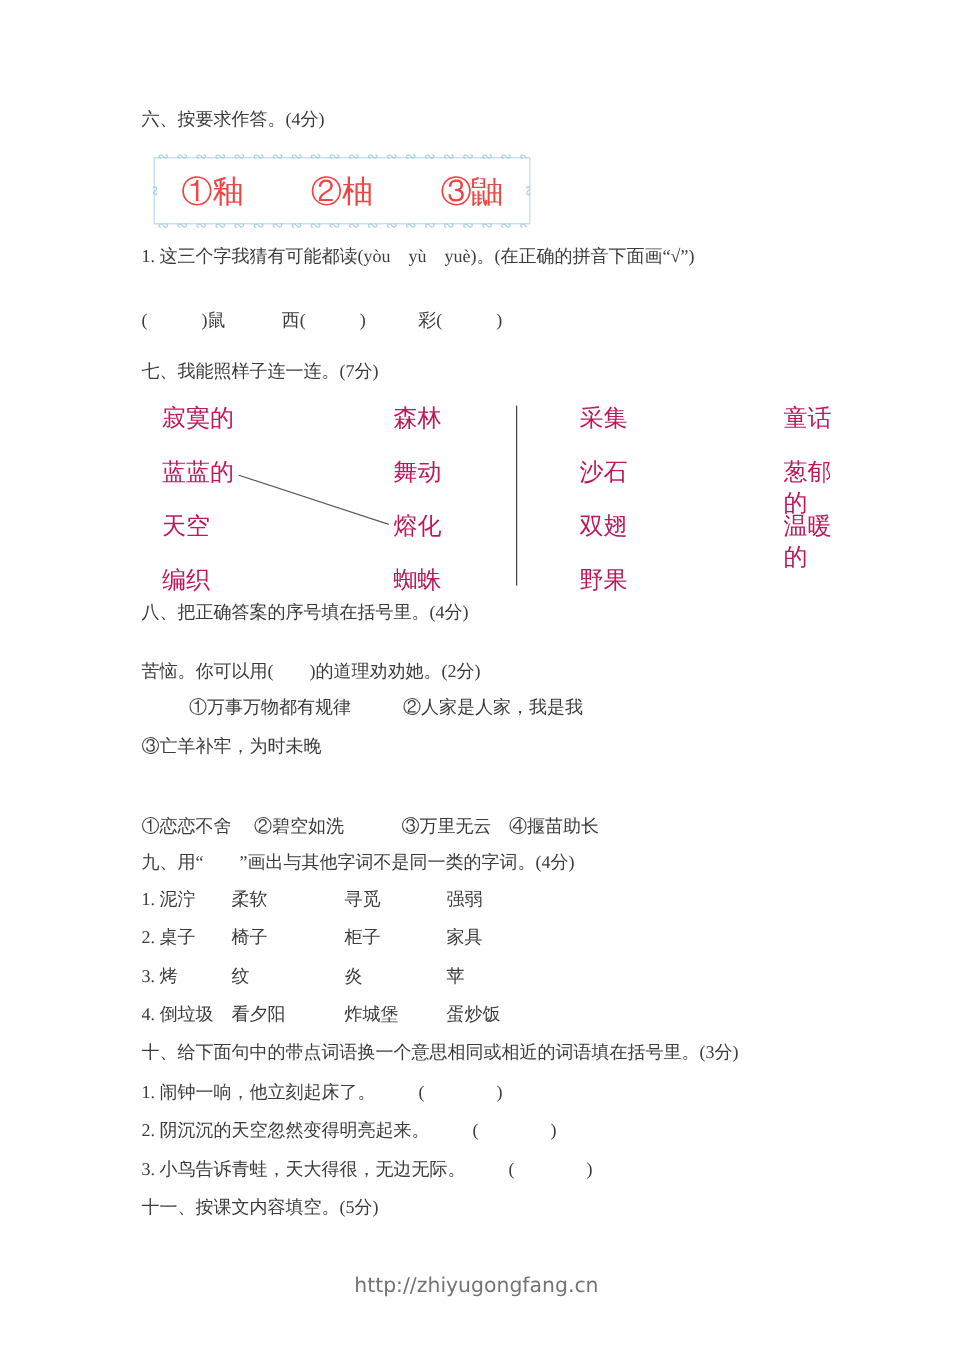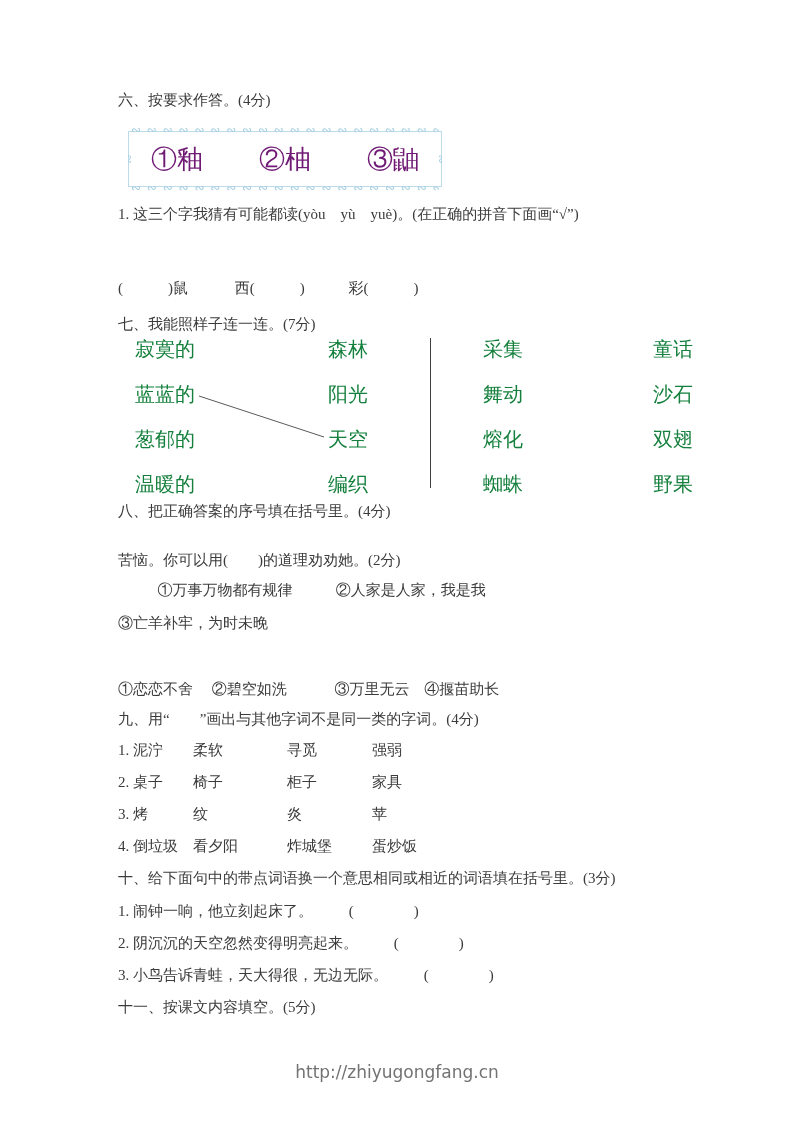--- a/index.html
+++ b/index.html
@@ -27,27 +27,27 @@
   .fancy-box::after  { bottom:-8px; }
   .fancy-inner { position:absolute; top:0; left:0; right:0; bottom:0;
     display:flex; align-items:center; justify-content:space-between; padding:0 22px; }
   .fancy-inner::before, .fancy-inner::after {
     content:"∾"; position:absolute; top:50%; transform:translateY(-50%);
     writing-mode:vertical-rl; color:#a5cfe2; font-size:11px;
     font-family:"DejaVu Sans",sans-serif;
   }
   .fancy-inner::before { left:-6px; }
   .fancy-inner::after  { right:-6px; }
-  .box-char { font-size:26px; color:#701a75; }
+  .box-char { font-size:26px; color:#ef4444; }
 
   
   .match { position:absolute; left:135px; top:336px; width:572px; height:156px; }
   .match-grid { display:grid; grid-template-columns:193px 155px 170px auto;
     grid-auto-rows:45px; align-items:start; }
-  .match-word { font-size:20px; line-height:26px; color:#15803d; }
+  .match-word { font-size:20px; line-height:26px; color:#be185d; }
   .match-divider { position:absolute; left:295px; top:2px; height:150px;
     border-left:1.5px solid #3f3f3f; }
   .match-svg { position:absolute; left:0; top:0; pointer-events:none; }
 
   
   .opt-w1 { display:inline-block; width:214px;text-align:center; }
   .o2-1 { display:inline-block; width:90px; }
   .o2-2 { display:inline-block; width:119px; }
   .o2-3 { display:inline-block; width:86px; }
 
@@ -72,37 +72,36 @@
 
   <div class="fancy-box">
     <div class="fancy-inner">
       <span class="box-char">①釉</span>
       <span class="box-char">②柚</span>
       <span class="box-char">③鼬</span>
     </div>
   </div>
 
   <div class="blk" style="top:204px">1. 这三个字我猜有可能都读(yòu　yù　yuè)。(在正确的拼音下面画“√”)</div>
-  <div class="blk" style="top:278px">
+  <div class="blk" style="top:258px">
     <span class="fill-p1">(　　　)鼠</span>
     <span class="fill-p2">西(　　　)</span>
     <span>彩(　　　)</span>
   </div>
 
-  <div class="blk" style="top:314px">七、我能照样子连一连。(7分)</div>
+  <div class="blk" style="top:300px">七、我能照样子连一连。(7分)</div>
 
   <div class="match">
     <div class="match-grid">
       <span class="match-word">寂寞的</span>
       <span class="match-word">森林</span>
       <span class="match-word">采集</span>
       <span class="match-word">童话</span>
 
       <span class="match-word">蓝蓝的</span>
-      <span class="match-word">阳光</span>
       <span class="match-word">舞动</span>
       <span class="match-word">沙石</span>
 
       <span class="match-word">葱郁的</span>
       <span class="match-word">天空</span>
       <span class="match-word">熔化</span>
       <span class="match-word">双翅</span>
 
       <span class="match-word">温暖的</span>
       <span class="match-word">编织</span>

